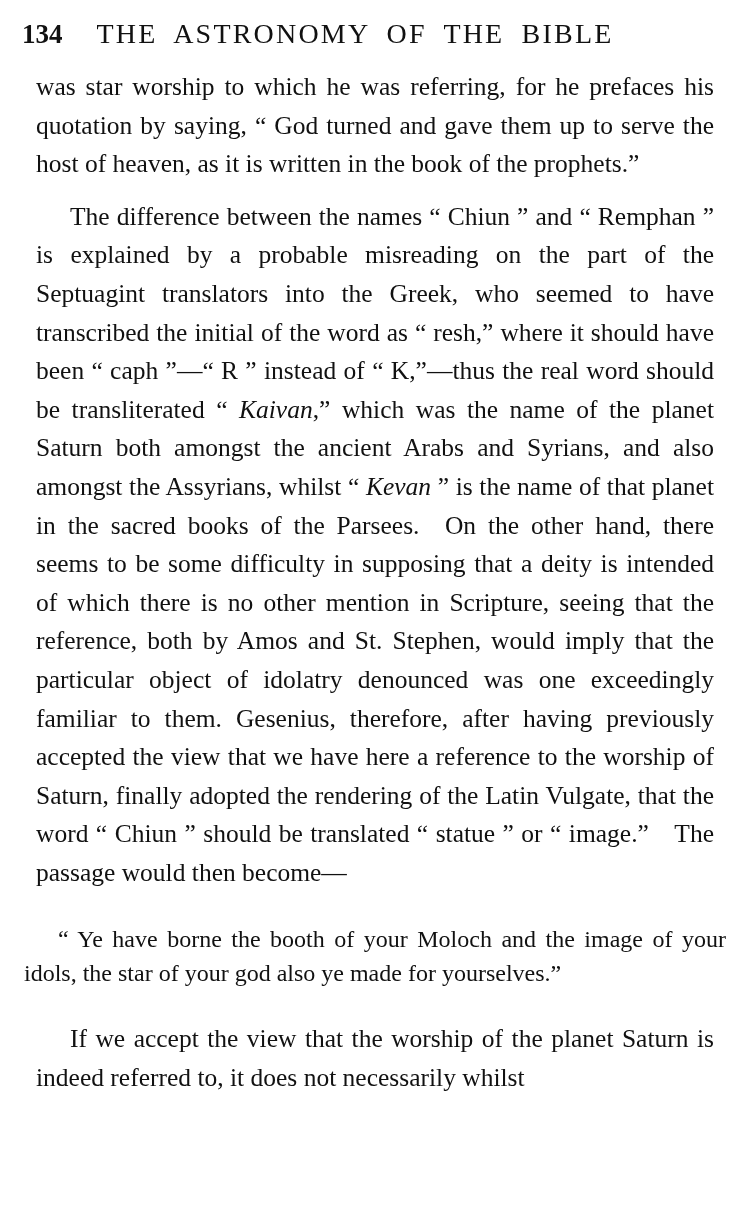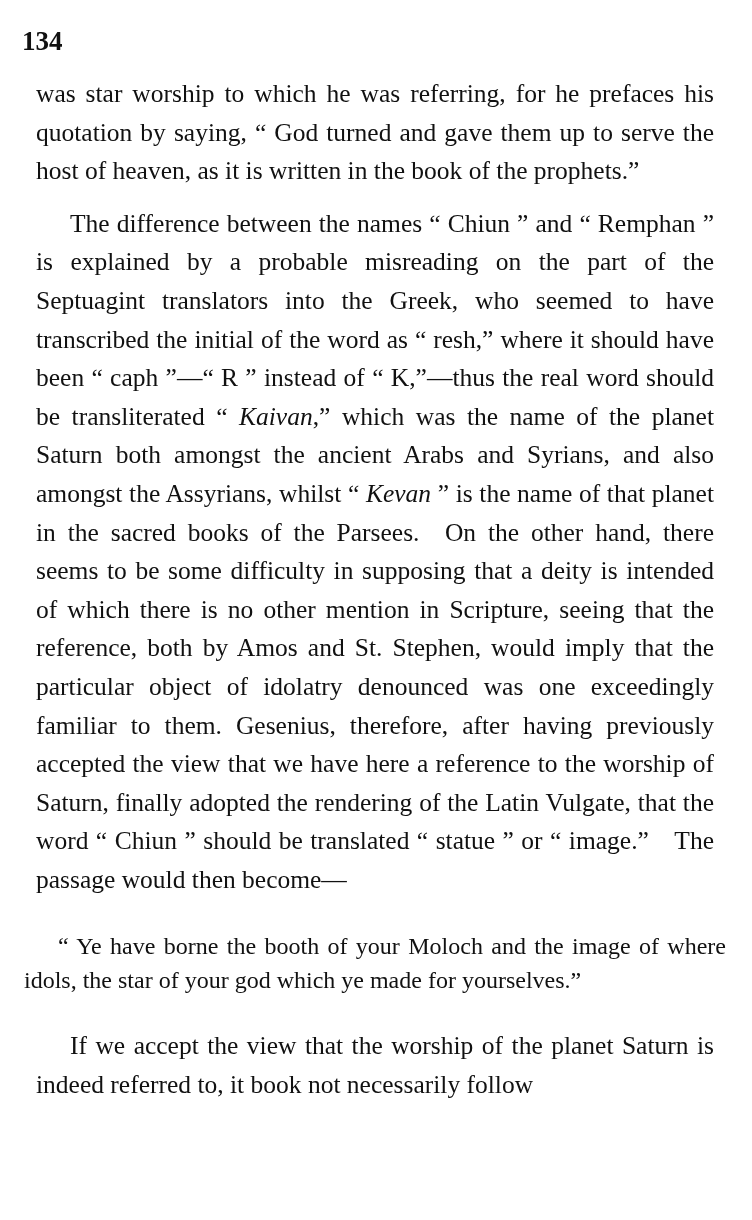--- a/index.html
+++ b/index.html
@@ -19,21 +19,21 @@
     width: 752px;
     height: 1220px;
     box-sizing: border-box;
     padding: 14px 24px 0 22px;
   }
   .running-head {
     display: flex;
     align-items: baseline;
     font-size: 29px;
     letter-spacing: 0.5px;
-    margin: 12px 0 18px 0;
+    margin: 4px 0 18px 0;
     white-space: nowrap;
   }
   .folio {
     font-weight: bold;
     font-size: 27px;
     margin-right: 34px;
     letter-spacing: 0px;
   }
   .head-title {
     font-size: 28px;
@@ -72,28 +72,29 @@
     font-style: italic;
   }
 </style>
 </head>
 <body>
 
 <div class="page">
 
   <div class="running-head">
     <span class="folio">134</span>
+    <span class="head-title">THE ASTRONOMY OF THE BIBLE</span>
   </div>
 
   <div class="body-text">
 
     <p><span>was star worship to which he was referring, for he prefaces his quotation by saying, “ God turned and gave them up to serve the host of heaven, as it is written in the book of the prophets.”</span></p>
 
     <p class="indent"><span>The difference between the names “ Chiun ” and “ Remphan ” is explained by a probable misreading on the part of the Septuagint translators into the Greek, who seemed to have transcribed the initial of the word as “ resh,” where it should have been “ caph ”—“ R ” instead of “ K,”—thus the real word should be transliterated “ </span><em class="ital">Kaivan</em><span>,” which was the name of the planet Saturn both amongst the ancient Arabs and Syrians, and also amongst the Assyrians, whilst “ </span><em class="ital">Kevan</em><span> ” is the name of that planet in the sacred books of the Parsees. On the other hand, there seems to be some difficulty in supposing that a deity is intended of which there is no other mention in Scripture, seeing that the reference, both by Amos and St. Stephen, would imply that the particular object of idolatry denounced was one exceedingly familiar to them. Gesenius, therefore, after having previously accepted the view that we have here a reference to the worship of Saturn, finally adopted the rendering of the Latin Vulgate, that the word “ Chiun ” should be translated “ statue ” or “ image.” The passage would then become—</span></p>
 
     <div class="quote">
-      <span class="q-first">“ Ye have borne the booth of your Moloch and the image of where idols, the star of your god which ye made for yourselves.”</span>
+      <span class="q-first">“ Ye have borne the booth of your Moloch and the image of your idols, the star of your god also ye made for yourselves.”</span>
     </div>
 
-    <p class="indent after-quote"><span>If we accept the view that the worship of the planet Saturn is indeed referred to, it book not necessarily follow</span></p>
+    <p class="indent after-quote"><span>If we accept the view that the worship of the planet Saturn is indeed referred to, it does not necessarily whilst</span></p>
 
   </div>
 </div>
 
 </body></html>

